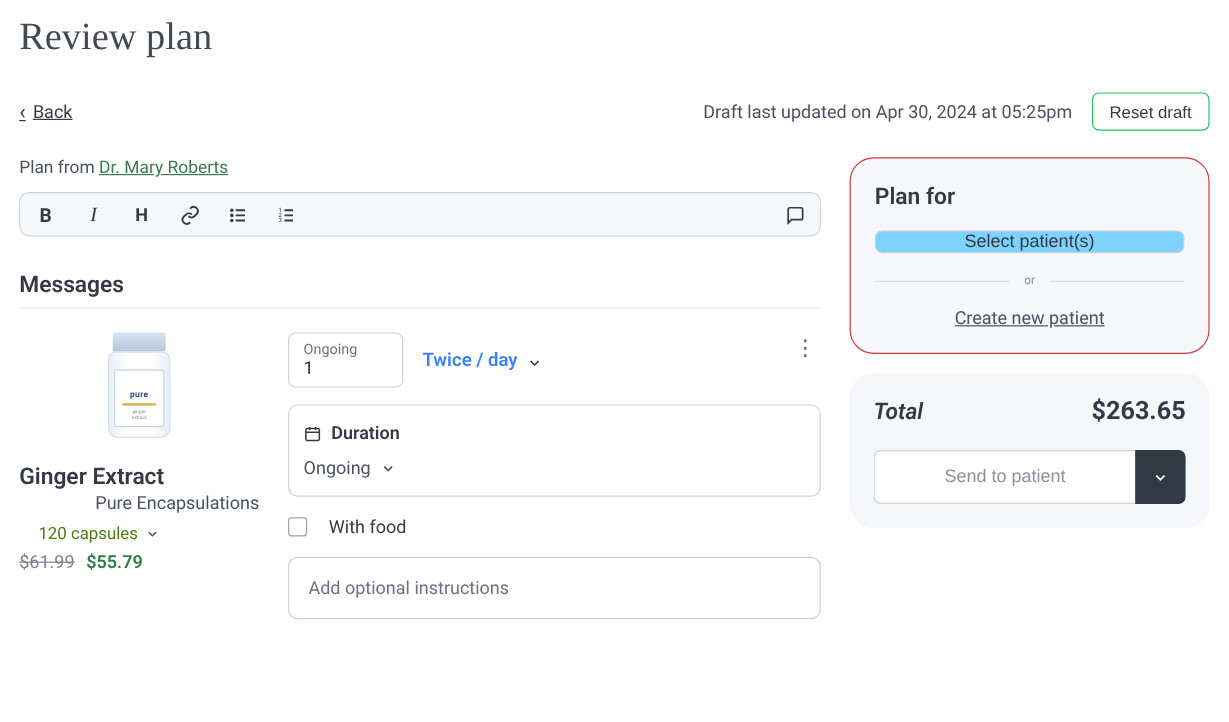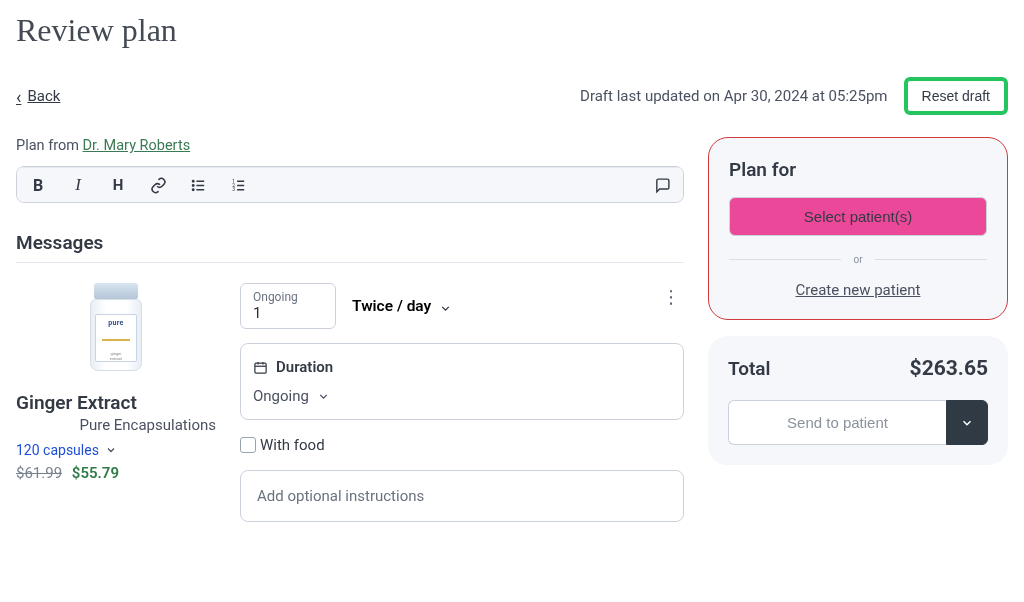--- a/index.html
+++ b/index.html
@@ -41,21 +41,21 @@
     display: flex;
     align-items: center;
     gap: 16px;
   }
   .draft-info {
     color: #4a5160;
     font-size: 15px;
   }
   .reset-btn {
     background: #fff;
-    border: 4px solid #22c55e;
+    border: 1px solid #22c55e;
     border-radius: 6px;
     padding: 7px 14px;
     font-size: 14px;
     color: #333a45;
     cursor: pointer;
   }
   .main-layout {
     display: flex;
     gap: 24px;
   }
@@ -182,22 +182,21 @@
     top: 14px;
     left: 4px;
     right: 4px;
     bottom: 8px;
     background: #fff;
     border: 1px solid #c7d4e3;
     border-radius: 2px;
     display: flex;
     flex-direction: column;
     align-items: center;
-    padding-top: 4px;
-    justify-content: space-between;
+    padding-top: 16px;
   }
   .bottle-label .brand {
     font-size: 7px;
     font-weight: 700;
     color: #2b4a8a;
     letter-spacing: 0.3px;
   }
   .bottle-label .stripe {
     width: 70%;
     height: 2px;
@@ -217,26 +216,27 @@
     margin-bottom: 2px;
   }
   .product-brand {
     font-size: 15px;
     color: #4a5160;
     margin-bottom: 6px;
     text-align: right;
   }
   .product-size {
     font-size: 14px;
-    color: #1d4ed8;
+    color: #4d7c0f;
     display: inline-flex;
     align-items: center;
     gap: 6px;
     cursor: pointer;
     margin-bottom: 6px;
+    margin-left: 16px;
   }
   .price-row { font-size: 15px; }
   .price-old {
     color: #7a828e;
     text-decoration: line-through;
     margin-right: 6px;
   }
   .price-new {
     color: #2f7a4a;
     font-weight: 600;
@@ -263,21 +263,21 @@
     font-size: 12px;
     color: #6a7280;
   }
   .capsule-box .val {
     font-size: 15px;
     color: #2a2e35;
   }
   .freq {
     font-size: 15.5px;
     font-weight: 600;
-    color: #000000;
+    color: #3b82f6;
     display: inline-flex;
     align-items: flex-end;
     gap: 8px;
     cursor: pointer;
   }
   .kebab-menu {
     position: absolute;
     top: 12px;
     right: 4px;
     cursor: pointer;
@@ -305,21 +305,21 @@
     font-size: 15px;
     color: #4a5160;
     display: inline-flex;
     align-items: center;
     gap: 8px;
     cursor: pointer;
   }
   .withfood {
     display: flex;
     align-items: center;
-    gap: 4px;
+    gap: 18px;
     font-size: 15px;
     color: #333a45;
     margin-bottom: 16px;
     cursor: pointer;
   }
   .withfood .chk {
     width: 16px;
     height: 16px;
     border: 1.5px solid #9aa3b0;
     border-radius: 3px;
@@ -342,24 +342,23 @@
     border: 1.5px solid #d03a3a;
   }
   .planfor-title {
     font-size: 19px;
     font-weight: 600;
     color: #333a45;
     margin-bottom: 16px;
   }
   .select-patients-btn {
     width: 100%;
-    background: #ec4899;
+    background: #7dd3fc;
     border: 1px solid #ccd2db;
     border-radius: 6px;
-    padding: 10px;
     font-size: 15px;
     color: #333a45;
     cursor: pointer;
     margin-bottom: 18px;
   }
   .or-sep {
     display: flex;
     align-items: center;
     gap: 12px;
     color: #8a929e;
@@ -383,20 +382,21 @@
   .total-row {
     display: flex;
     justify-content: space-between;
     align-items: baseline;
     margin-bottom: 20px;
   }
   .total-label {
     font-size: 19px;
     font-weight: 600;
     color: #333a45;
+    font-style: italic;
   }
   .total-amount {
     font-size: 21px;
     font-weight: 700;
     color: #333a45;
   }
   .send-row {
     display: flex;
     gap: 0;
   }

